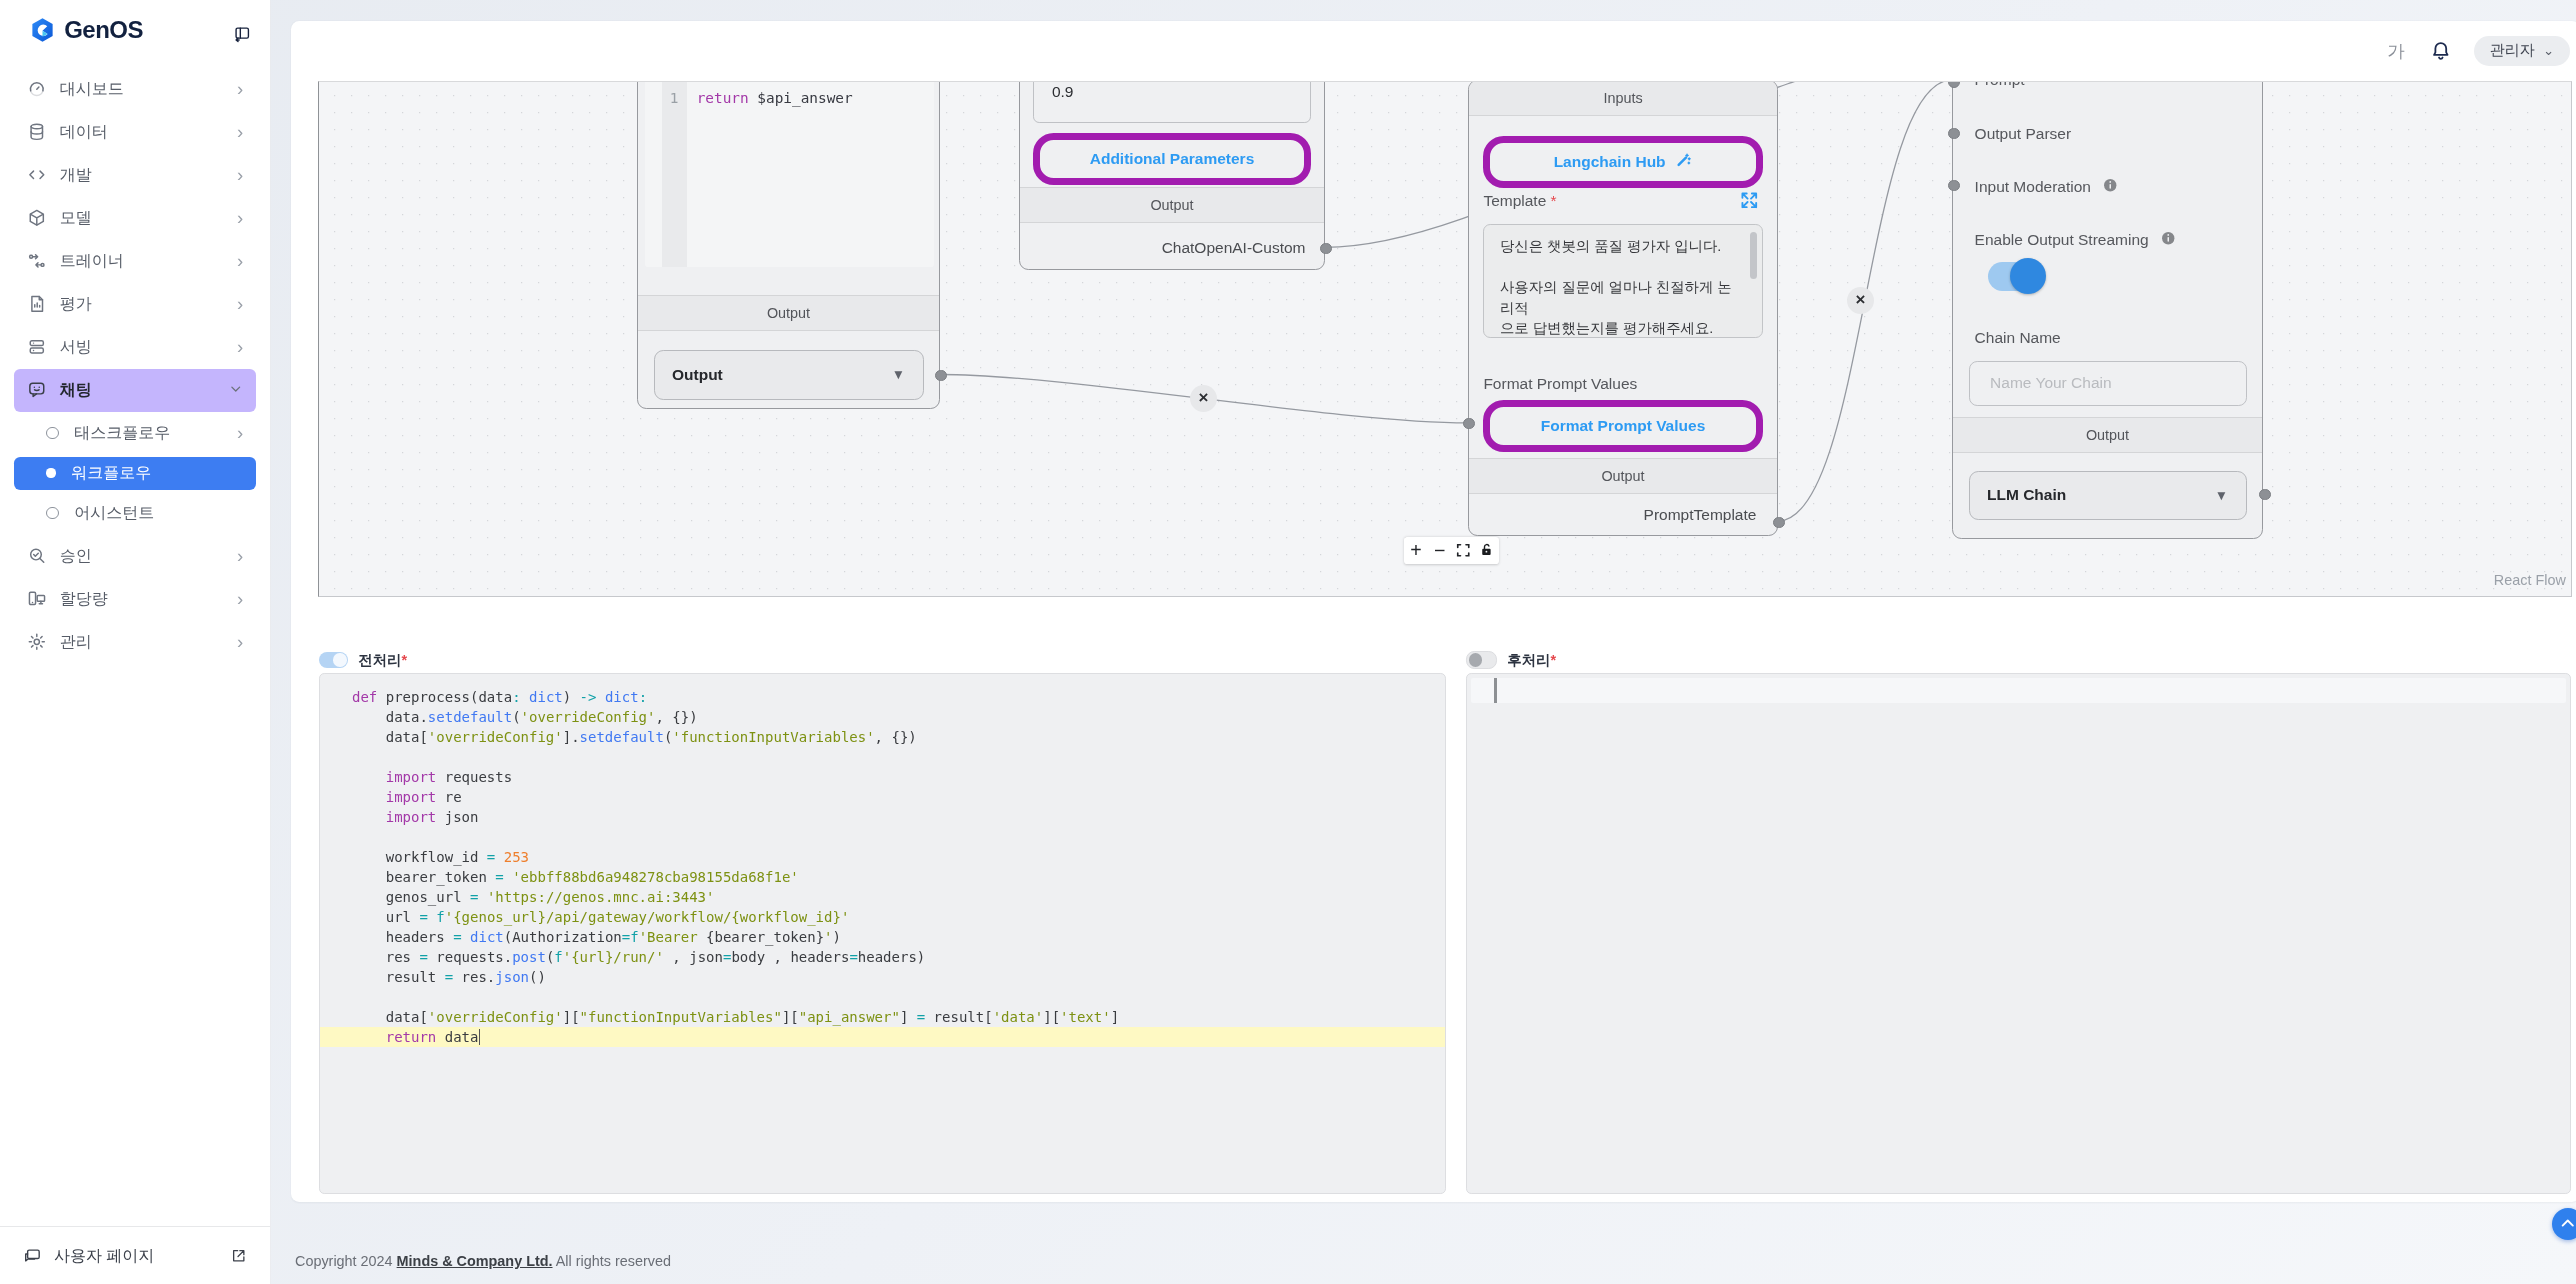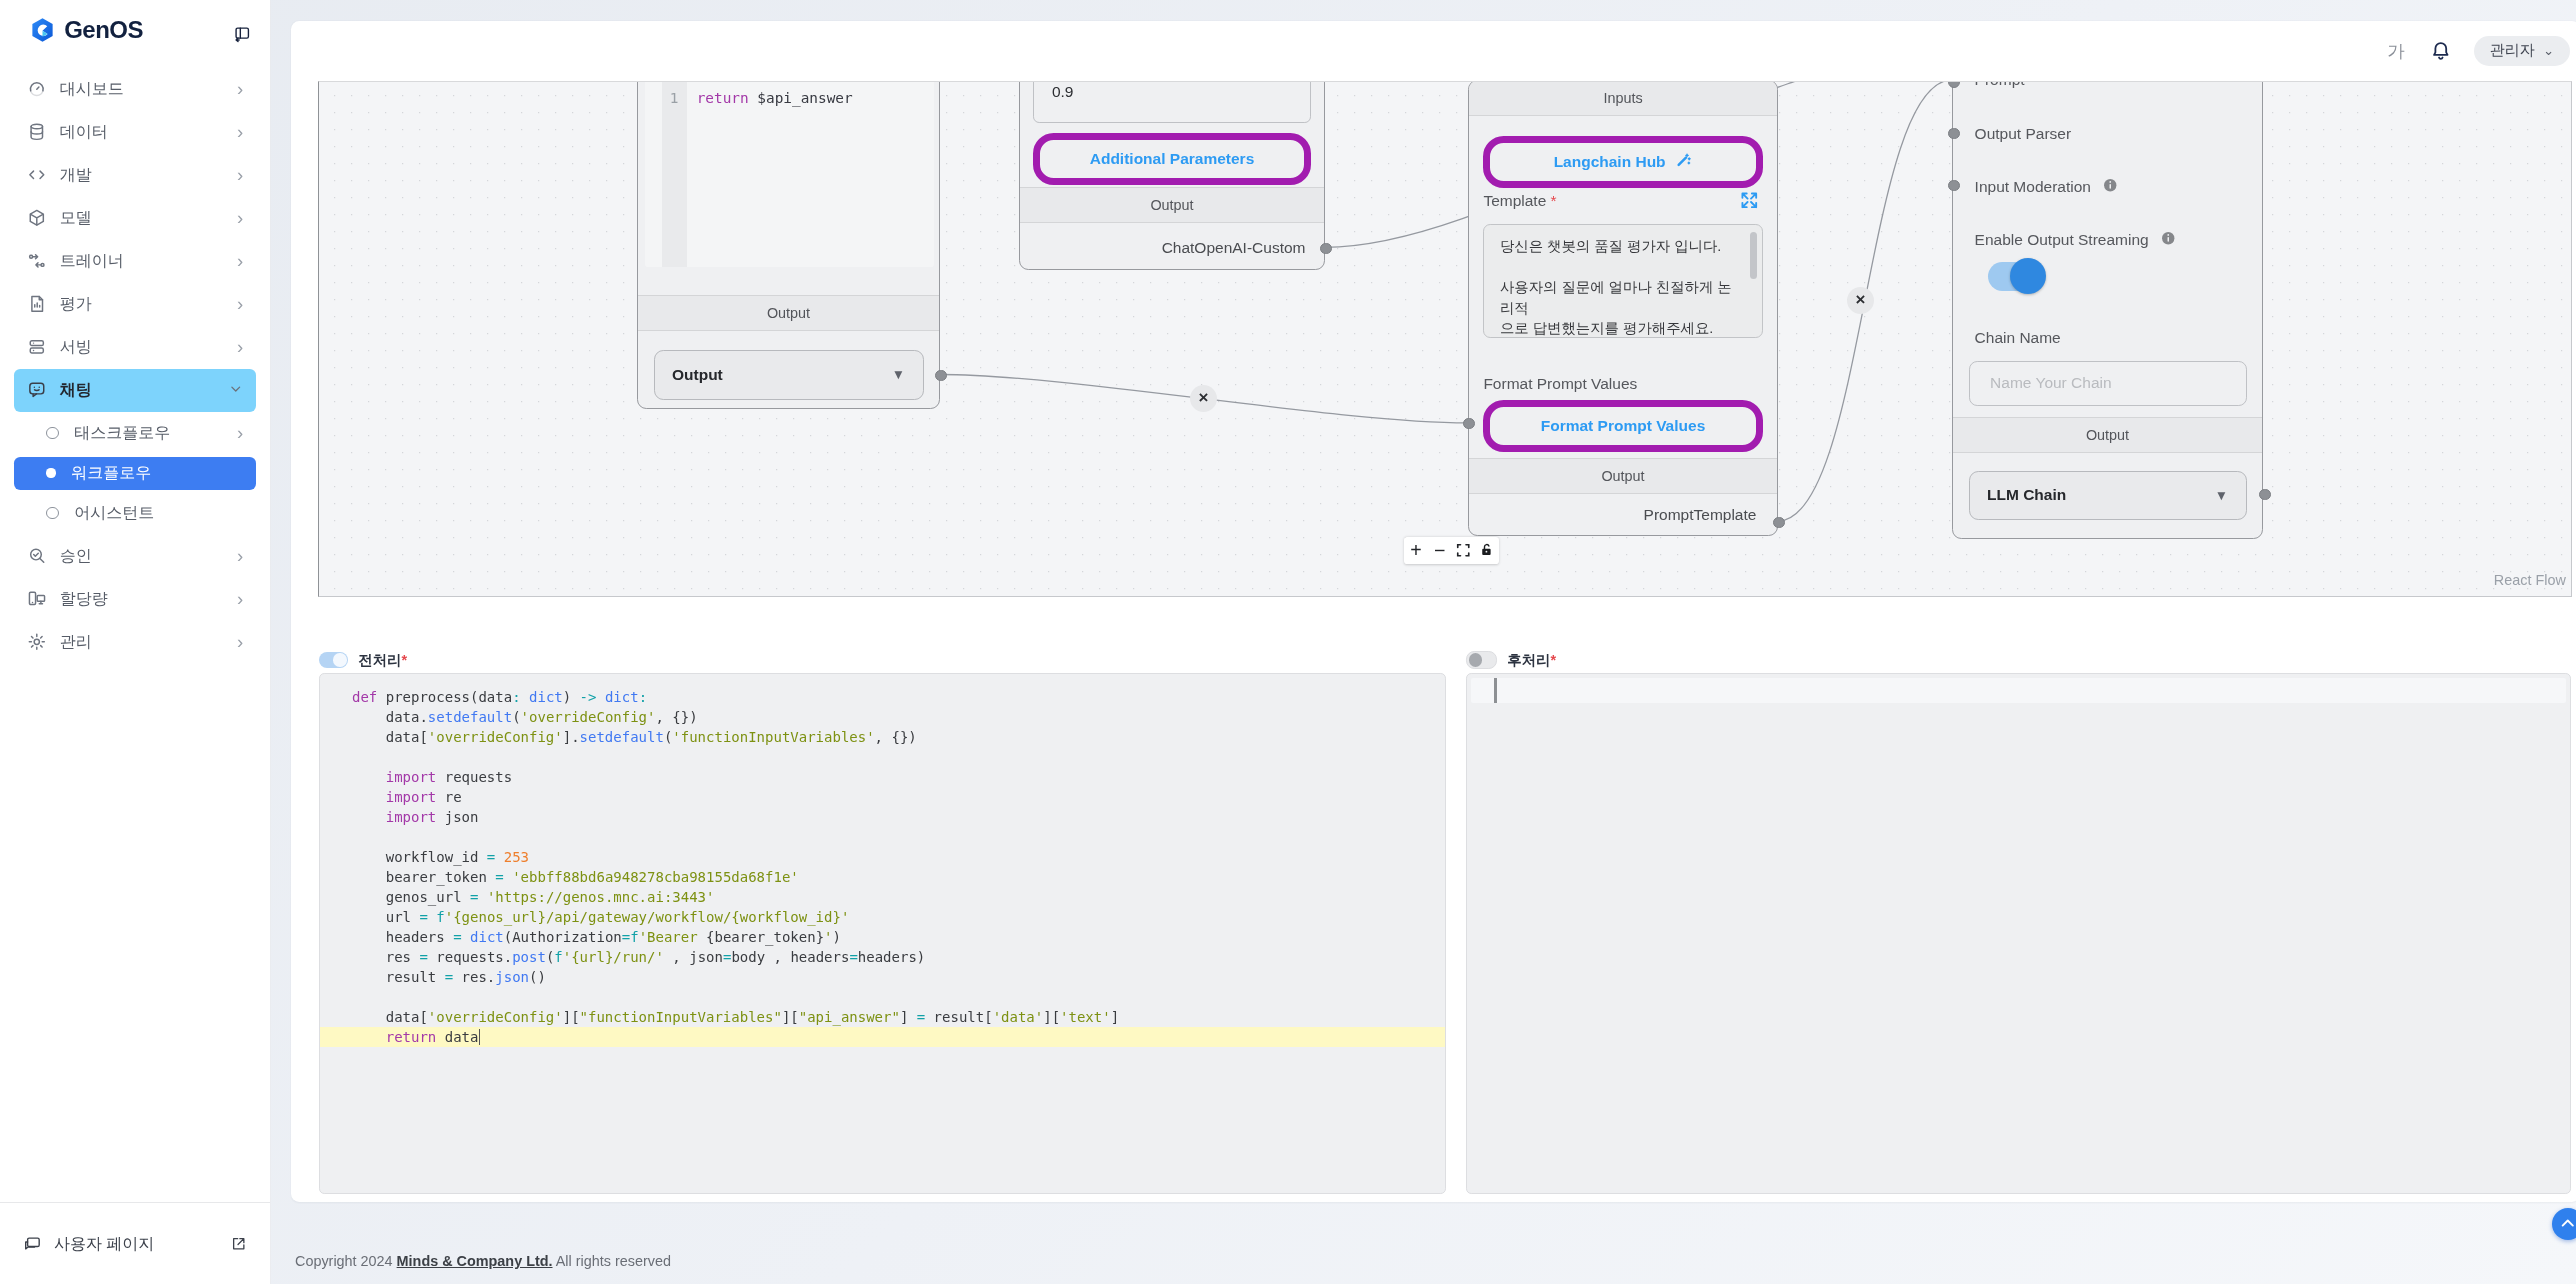--- a/index.html
+++ b/index.html
@@ -5,27 +5,27 @@
   html,body{margin:0;padding:0;}
   body{width:2638px;height:1285px;overflow:hidden;font-family:"Liberation Sans","DejaVu Sans",sans-serif;
        background:linear-gradient(135deg,#e7ebf1 0%,#eef1f6 55%,#f5f7fa 100%);position:relative;}
   .sidebar{position:absolute;left:0;top:0;width:270px;height:1285px;background:#fff;box-shadow:0.5px 0 0 #e9eaec;display:flex;flex-direction:column;}
   .logo-row{display:flex;align-items:flex-end;padding:15.5px 18.5px 0 29px;}
   .logo-text{font-size:24px;font-weight:bold;color:#12213f;letter-spacing:-0.5px;margin-left:8.2px;}
   .collapse{margin-left:auto;color:#17223d;}
   .nav{margin-top:24px;padding:0 14.4px;flex:1;}
   .nav-item{height:43px;display:flex;align-items:center;gap:13.4px;padding:0 12.4px;border-radius:6.2px;color:#565c67;font-size:16px;}
   .nav-item .chev{margin-left:auto;color:#9aa0a9;font-size:18.5px;line-height:1;}
-  .nav-item.group-open{background:#7dd3fc;color:#23272f;font-weight:bold;}
+  .nav-item.group-open{background:#c4b5fd;color:#23272f;font-weight:bold;}
   .nav-sub{height:43px;display:flex;align-items:center;gap:15.5px;padding:0 12.4px 0 32px;border-radius:6.2px;color:#565c67;font-size:16px;}
   .nav-sub .chev{margin-left:auto;color:#9aa0a9;font-size:18.5px;}
   .nav-sub.active{background:#3d7df2;color:#fff;height:33px;margin:2.1px 0;padding-left:32px;}
   .dot-o{width:10.3px;height:10.3px;border:1.3px solid #8d939c;border-radius:50%;}
   .dot-f{width:9.3px;height:9.3px;background:#fff;border-radius:50%;}
-  .user-row{border-top:0.5px solid #e7e8ea;height:58px;display:flex;align-items:center;gap:12.4px;padding:12px 23px;color:#3c414b;font-size:16px;}
+  .user-row{border-top:0.5px solid #e7e8ea;height:58px;display:flex;align-items:center;gap:12.4px;padding:0 23px;color:#3c414b;font-size:16px;}
   .user-row .ext{margin-left:auto;}
   .icon{flex:0 0 auto;display:inline-flex;}
   
   .card{position:absolute;left:291px;top:20.6px;width:2289px;height:1181px;background:#fff;border-radius:8.2px;box-shadow:0 0.5px 2.1px rgba(40,50,70,.06);}
   .hdr{position:absolute;left:0;top:0;right:0;height:60px;display:flex;align-items:center;justify-content:flex-end;padding-right:10.3px;box-sizing:border-box;}
   .font-a{color:#8a8f98;font-size:17.5px;margin-right:25px;}
   .bell{color:#1d2b4f;margin-right:23px;display:inline-flex;}
   .profile{background:#ebedf0;border-radius:15.5px;height:30px;display:flex;align-items:center;gap:8.2px;padding:0 15.5px;color:#3f4450;font-size:15px;}
   .profile .chev{color:#5b606a;font-size:13.4px;}
   

